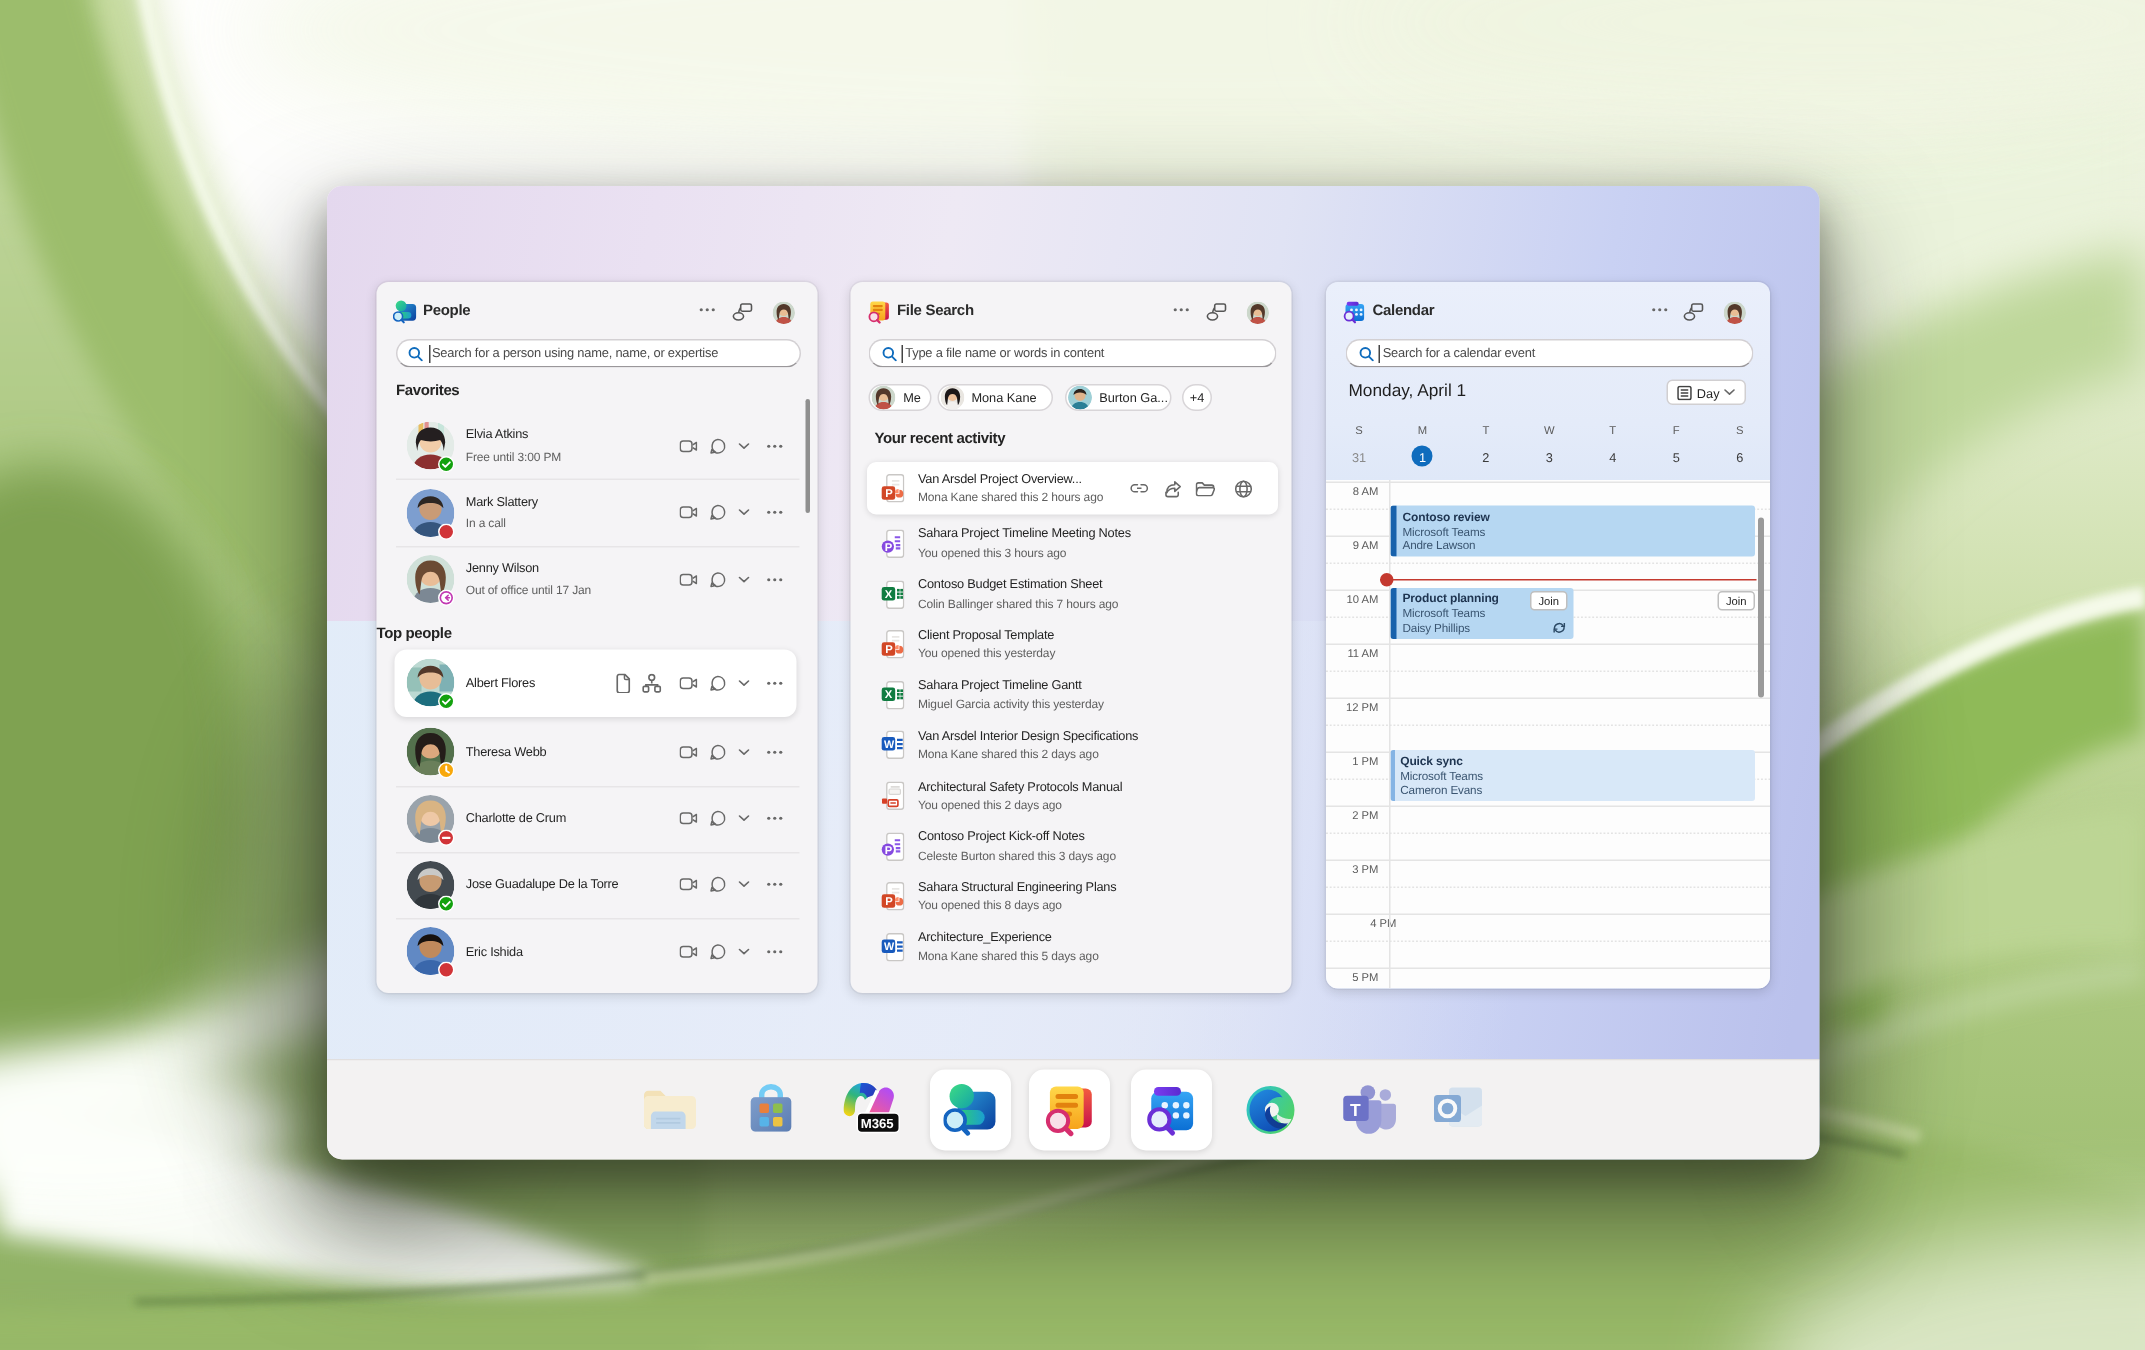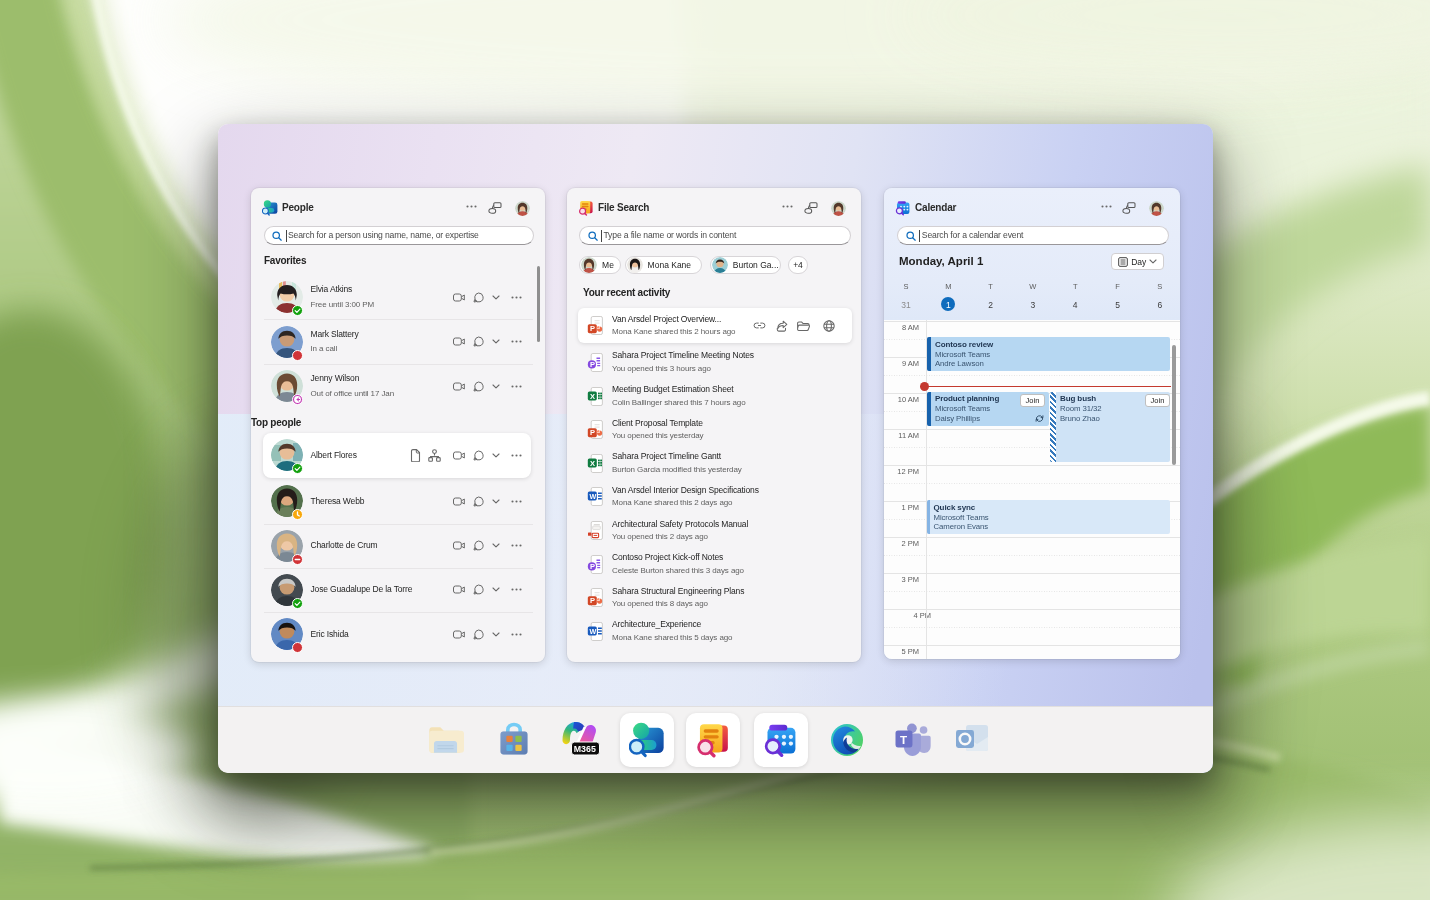--- a/index.html
+++ b/index.html
@@ -659,21 +659,21 @@
 <g fill="#107c41">
             <rect x="11" y="5.6" width="1.8" height="1.8"></rect>
             <rect x="13.2" y="5.6" width="1.8" height="1.8"></rect>
             <rect x="11" y="8" width="1.8" height="1.8"></rect>
             <rect x="13.2" y="8" width="1.8" height="1.8"></rect>
             <rect x="11" y="10.4" width="1.8" height="1.8"></rect>
             <rect x="13.2" y="10.4" width="1.8" height="1.8"></rect>
           </g>
         </svg>
       </div>
-      <div class="r nm" style="left:45px;top:196.5px">Meeting Budget Estimation Sheet</div>
+      <div class="r nm" style="left:45px;top:196.5px">Contoso Budget Estimation Sheet</div>
       <div class="r sub" style="left:45px;top:210px">Colin Ballinger shared this 7 hours ago</div>
       <div class="cic" style="left:20px;top:232.5px;width:16px;height:19px">
         <svg width="16" height="19" viewBox="0 0 16 19" style="">
           <rect x="4.2" y="0.5" width="11.2" height="18" rx="1.6" fill="#fff" stroke="#c9c7c5" stroke-width="0.9"></rect>
           <path d="M7.6 4.6 h5 M7.6 7.1 h5" stroke="#e8e6e4" stroke-width="1.1"></path>
 <rect x="0.8" y="8.2" width="9" height="9" rx="1.6" fill="#d24726"></rect>
 <text x="3.1" y="15.3" font-size="7.5" font-weight="bold" fill="#fff" font-family="Liberation Sans">P</text>
 <path d="M12.6 10.5 a2.6 2.6 0 1 1 -2.6 2.6 h2.6 Z" fill="#ed6c47"></path>
           <path d="M12.1 10 a2.6 2.6 0 0 0 -2.6 2.6 h2.6 Z" fill="#ff8f6b"></path>
         </svg>
@@ -689,21 +689,21 @@
             <rect x="11" y="5.6" width="1.8" height="1.8"></rect>
             <rect x="13.2" y="5.6" width="1.8" height="1.8"></rect>
             <rect x="11" y="8" width="1.8" height="1.8"></rect>
             <rect x="13.2" y="8" width="1.8" height="1.8"></rect>
             <rect x="11" y="10.4" width="1.8" height="1.8"></rect>
             <rect x="13.2" y="10.4" width="1.8" height="1.8"></rect>
           </g>
         </svg>
       </div>
       <div class="r nm" style="left:45px;top:263.8px">Sahara Project Timeline Gantt</div>
-      <div class="r sub" style="left:45px;top:277.3px">Burton Garcia modified this yesterday</div>
+      <div class="r sub" style="left:45px;top:277.3px">Miguel Garcia activity this yesterday</div>
       <div class="cic" style="left:20px;top:299.9px;width:16px;height:19px">
         <svg width="16" height="19" viewBox="0 0 16 19" style="">
           <rect x="4.2" y="0.5" width="11.2" height="18" rx="1.6" fill="#fff" stroke="#c9c7c5" stroke-width="0.9"></rect>
           <rect x="0.8" y="4.4" width="9" height="9" rx="1.6" fill="#185abd"></rect>
 <text x="2.4" y="11.5" font-size="7.2" font-weight="bold" fill="#fff" font-family="Liberation Sans">W</text>
 <g stroke="#185abd" stroke-width="1.5">
             <path d="M11 6.3 h3.8 M11 9 h3.8 M11 11.7 h3.8"></path>
           </g>
         </svg>
       </div>
@@ -839,21 +839,21 @@
       </div>
       <div class="pill" style="left:13.3px;top:38.5px;width:271.6px;height:19px"></div>
       <div class="cic" style="left:21.3px;top:42.5px;width:11px;height:11px">
         <svg width="10" height="10" viewBox="0 0 10 10" style="">
           <circle cx="4.2" cy="4.2" r="3.2" fill="none" stroke="#0f6cbd" stroke-width="1.25"></circle>
           <path d="M6.7 6.7 L9.2 9.2" stroke="#0f6cbd" stroke-width="1.25" stroke-linecap="round"></path>
         </svg>
       </div>
       <div class="r" style="left:35.3px;top:42px;width:1px;height:12px;background:#444"></div>
       <div class="r ph" style="left:37.8px;top:42px">Search for a calendar event</div>
-      <div class="r" style="left:15px;top:67px;font-size:11.5px;font-weight:bold;color:#1f1f1f">Monday, April 1</div>
+      <div class="r" style="left:15px;top:67px;font-size:11.5px;font-weight:normal;color:#1f1f1f">Monday, April 1</div>
       <div class="r" style="left:227.3px;top:65.6px;width:53px;height:17px;background:#fff;border:1px solid #d1cfd1;border-radius:4px;display:flex;align-items:center;justify-content:center;gap:3px">
         <svg width="10" height="10" viewBox="0 0 10 10" style="">
           <rect x="0.7" y="0.7" width="8.6" height="8.6" rx="1.2" fill="none" stroke="#424242" stroke-width="1"></rect>
           <path d="M2.5 3 h5 M2.5 5 h5 M2.5 7 h5" stroke="#424242" stroke-width="0.9"></path>
         </svg>
         <span style="font-size:8.5px;color:#242424">Day</span>
         <svg width="8" height="5" viewBox="0 0 8 5" style="">
           <path d="M1 1 L4 3.8 L7 1" fill="none" stroke="#686868" stroke-width="1.1" stroke-linecap="round" stroke-linejoin="round"></path>
         </svg>
       </div>
@@ -916,26 +916,20 @@
         <div class="r evt2" style="left:8px;top:22px">Daisy Phillips</div>
       </div>
       <div class="joinbtn" style="left:136px;top:206px;width:25px;height:13px">Join</div>
       <div class="cic" style="left:151px;top:226px;width:9px;height:9px">
         <svg width="9" height="9" viewBox="0 0 9 9" style="">
           <path d="M1.4 5.6 A3.2 3.2 0 0 1 7.2 3.2 M7.6 3.4 A3.2 3.2 0 0 1 1.8 5.9" fill="none" stroke="#2c4a66" stroke-width="0.95"></path>
           <path d="M7.9 1.4 V3.6 H5.7" fill="none" stroke="#2c4a66" stroke-width="0.95"></path>
           <path d="M1.1 7.6 V5.4 H3.3" fill="none" stroke="#2c4a66" stroke-width="0.95"></path>
         </svg>
       </div>
-      <div class="r" style="left:166px;top:204px;width:120px;height:70px;background:#cfe3f6;border-radius:2px;overflow:hidden">
-        <div class="r" style="left:0;top:0;width:6px;height:100%;background:repeating-linear-gradient(45deg,#3579bd 0,#3579bd 1.8px,#fff 1.8px,#fff 3.8px)"></div>
-        <div class="r evt1" style="left:10px;top:2.5px">Bug bush</div>
-        <div class="r evt2" style="left:10px;top:12.5px">Room 31/32</div>
-        <div class="r evt2" style="left:10px;top:22px">Bruno Zhao</div>
-      </div>
       <div class="joinbtn" style="left:261px;top:206px;width:25px;height:13px">Join</div>
       <div class="r" style="left:43px;top:312.5px;width:243px;height:34px;background:#d8e8f8;border-radius:2px;overflow:hidden">
         <div class="r" style="left:0;top:0;width:2.5px;height:100%;background:#85b4e4"></div>
         <div class="r evt1" style="left:6.5px;top:2.5px">Quick sync</div>
         <div class="r evt2" style="left:6.5px;top:12.5px">Microsoft Teams</div>
         <div class="r evt2" style="left:6.5px;top:22px">Cameron Evans</div>
       </div>
       <div class="r" style="left:36px;top:198.4px;width:251px;height:1.6px;background:#c4392f"></div>
       <div class="r" style="left:36px;top:194.7px;width:9px;height:9px;border-radius:50%;background:#c4392f"></div>
       <div class="r" style="left:288px;top:157px;width:3.5px;height:120px;background:#9a9a9a;border-radius:2px"></div>

